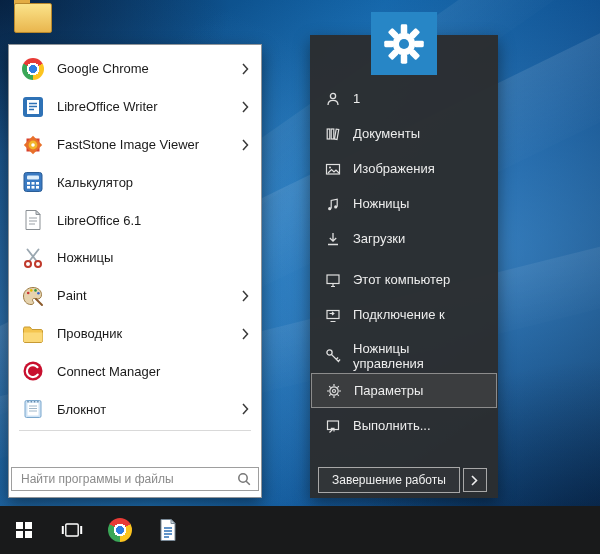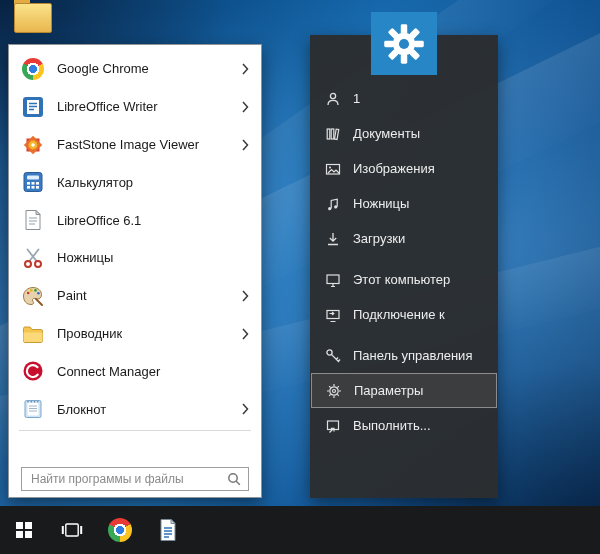--- a/index.html
+++ b/index.html
@@ -27,21 +27,21 @@
   
   .left-panel{position:absolute;left:8px;top:44px;width:254px;height:454px;background:#fff;
     border:1px solid #8f9499;box-shadow:0 6px 16px rgba(0,0,0,0.45);box-sizing:border-box;
     display:flex;flex-direction:column;padding-top:5px;}
   .lrow{height:38px;display:flex;align-items:center;padding:0 12px;gap:12px;cursor:default;}
   .licon{width:24px;height:24px;display:flex;align-items:center;justify-content:center;flex:0 0 24px;}
   .llabel{font-size:13px;color:#1a1a1a;white-space:nowrap;}
   .chev{margin-left:auto;display:flex;align-items:center;}
   .lsep{border-top:1px solid #d9d9d9;margin:2px 10px;}
   .allprog{height:34px;}
-  .search-wrap{margin:2px 12px 6px;margin-top:auto;}
+  .search-wrap{margin:2px 2px 6px;margin-top:auto;}
   .search-box{height:24px;border:1px solid #9e9e9e;background:#fff;display:flex;align-items:center;padding:0 7px;gap:6px;box-sizing:border-box;}
   .search-box input{flex:1;border:none;outline:none;font-size:12px;color:#444;font-family:inherit;background:transparent;}
   .search-box input::placeholder{color:#8a8a8a;}
 
   
   .right-panel{position:absolute;left:310px;top:35px;width:188px;height:463px;
     background:rgba(43,45,47,0.97);box-shadow:0 6px 16px rgba(0,0,0,0.45);}
   .logo{position:absolute;left:61px;top:-23px;width:66px;height:63px;background:#2786c6;
     display:flex;align-items:center;justify-content:center;}
   .right-items{position:absolute;top:46px;left:0;right:0;}
@@ -346,21 +346,21 @@
 
       <div class="rgap"></div>
 
       <div class="rrow">
         <span class="ricon">
           <svg width="16" height="16" viewBox="0 0 16 16" fill="none" stroke="#e0e0e0" stroke-width="1.3">
               <circle cx="4.5" cy="4.5" r="2.6"></circle>
               <path d="M6.6 6.6L14 14M11.3 11.3l1.8-1.8M13.3 13.3l1.8-1.8"></path>
             </svg>
         </span>
-        <span>Панель управления</span>
+        <span>Ножницы управления</span>
       </div>
 
       <div class="rrow selected">
         <span class="ricon">
           <svg width="16" height="16" viewBox="0 0 16 16" fill="none" stroke="#e0e0e0" stroke-width="1.2">
               <circle cx="8" cy="8" r="4.2"></circle>
               <circle cx="8" cy="8" r="1.5"></circle>
               <path d="M8 1v2M8 13v2M1 8h2M13 8h2M3.2 3.2l1.4 1.4M11.4 11.4l1.4 1.4M12.8 3.2l-1.4 1.4M4.6 11.4l-1.4 1.4"></path>
             </svg>
         </span>
@@ -371,20 +371,32 @@
         <span class="ricon">
           <svg width="16" height="16" viewBox="0 0 16 16" fill="none" stroke="#e0e0e0" stroke-width="1.2">
               <rect x="2.5" y="3" width="11" height="8.5"></rect>
               <path d="M4.5 14.5l4-4M9 13.5v-3.2H5.8"></path>
             </svg>
         </span>
         <span>Выполнить...</span>
       </div>
     </div>
 
+    <div class="shutdown-row">
+      <div class="shutdown-btn">
+        <span>Завершение работы</span>
+      </div>
+      <div class="shutdown-arrow">
+        <span style="display:flex;">
+          <svg width="7" height="11" viewBox="0 0 7 11">
+              <polyline points="1,1 5.5,5.5 1,10" fill="none" stroke="#efefef" stroke-width="1.6"></polyline>
+            </svg>
+        </span>
+      </div>
+    </div>
   </div>
 
   <div class="taskbar">
     <div class="tb-btn">
       <span class="win-logo">
           <span></span>
           <span></span>
           <span></span>
           <span></span>
         </span>

